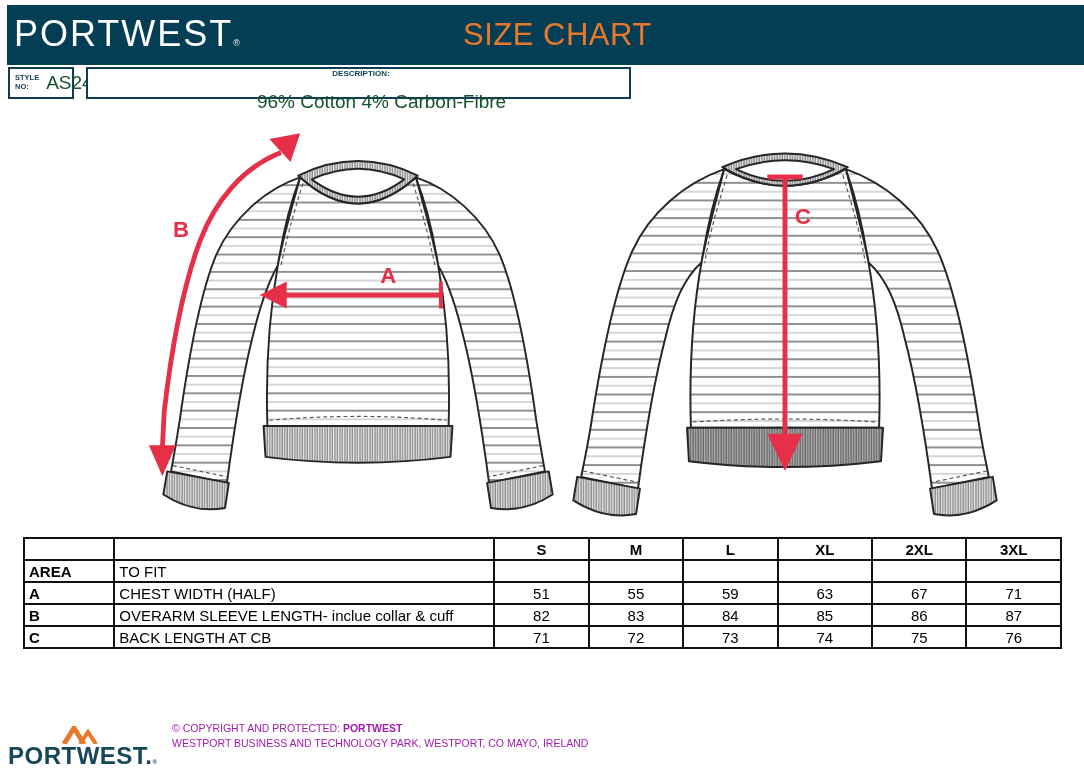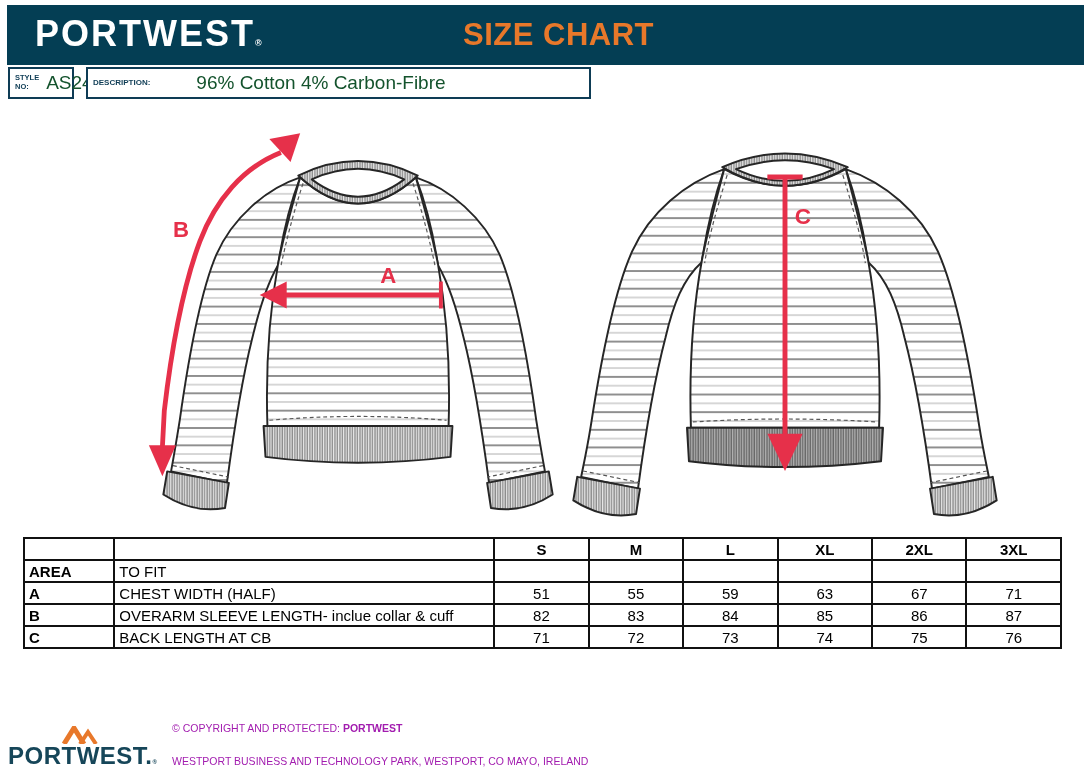--- a/index.html
+++ b/index.html
@@ -6,42 +6,42 @@
   body {
     width:1084px; height:771px; position:relative; background:#ffffff;
     font-family:"Liberation Sans", sans-serif; overflow:hidden;
   }
   
   .header-band {
     position:absolute; left:7px; top:5px; width:1077px; height:60px;
     background:#043e54;
   }
   .brand-word {
-    position:absolute; left:28px; top:8px; color:#ffffff;
-    font-size:36px; font-weight:700; letter-spacing:2px;
+    position:absolute; left:7px; top:8px; color:#ffffff;
+    font-size:36px; font-weight:400; letter-spacing:2px;
   }
   .brand-reg { font-size:9px; letter-spacing:0; vertical-align:baseline; }
   .sheet-title {
     position:absolute; left:456px; top:12px; color:#e8782a;
-    font-size:31px; font-weight:700; letter-spacing:0.5px;
+    font-size:31px; font-weight:400; letter-spacing:0.5px;
   }
   
   .meta-box {
     position:absolute; top:67px; height:32px; border:2px solid #0e3c55;
     box-sizing:border-box; background:#fff; display:flex; align-items:center;
   }
   .style-box  { left:8px;  width:66px; }
-  .desc-box   { left:86px; width:505px; }
+  .desc-box   { left:86px; width:545px;flex-direction:column; }
   .meta-label {
     color:#0e3c55; font-size:7.5px; font-weight:700; line-height:1.15;
     padding-left:5px; text-transform:uppercase;
   }
   .meta-value { color:#14532d; font-size:19px; font-weight:400; padding-left:7px; }
   .desc-label { font-size:8px; }
-  .desc-value { padding-left:46px; }
+  .desc-value { padding-left:46px;margin-top:13px; }
   
   .sweater-front { position:absolute; left:146px; top:126px; }
   .sweater-back  { position:absolute; left:552px; top:126px; }
   
   .size-table-wrap { position:absolute; left:23px; top:537px; width:1039px; }
   table.size-table {
     border-collapse:collapse; width:1039px; table-layout:fixed;
     font-size:15px; color:#000;
   }
   table.size-table td {
@@ -57,21 +57,21 @@
   .footer-logo { position:absolute; left:8px; top:4px; width:160px; height:44px; }
   .footer-logo-icon { position:absolute; left:54px; top:0px; }
   .footer-word {
     position:absolute; left:0px; top:16px; color:#164659;
     font-size:24px; font-weight:700; letter-spacing:0.5px;
   }
   .footer-reg { font-size:6px; }
   .footer-text { position:absolute; left:172px; top:0; color:#a21caf; }
   .footer-line1 { font-size:10.5px; font-weight:400; }
   .footer-line1 b { font-weight:700; }
-  .footer-line2 { font-size:10.5px; font-weight:400; margin-top:21px; }
+  .footer-line2 { font-size:10.5px; font-weight:400; margin-top:3px; }
 </style>
 </head>
 <body>
 
 <div class="header-band">
   <div class="brand-word">
     <span>PORTWEST</span><span class="brand-reg">®</span>
   </div>
   <div class="sheet-title">SIZE CHART</div>
 </div>

